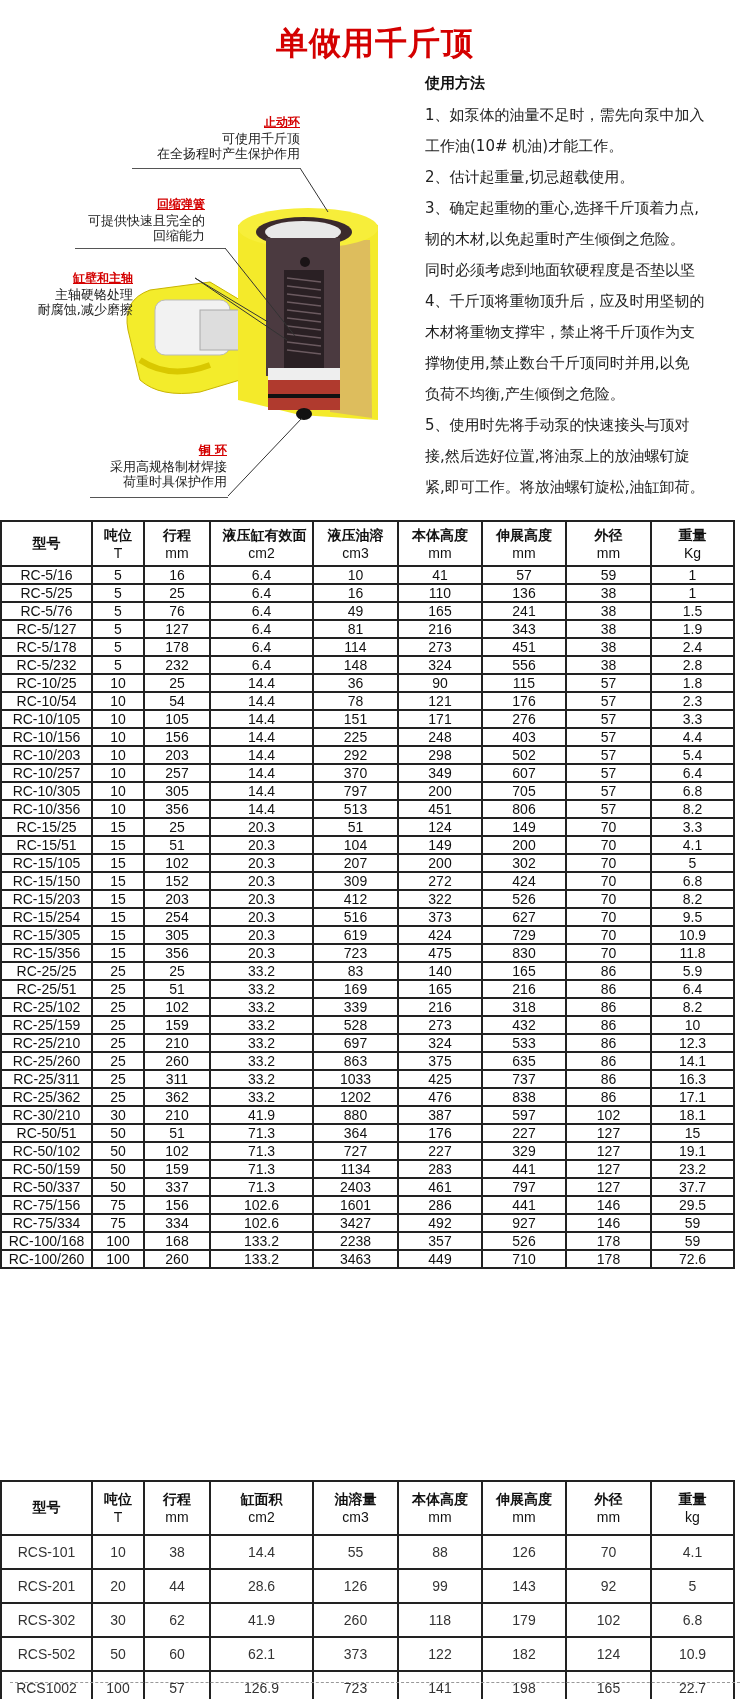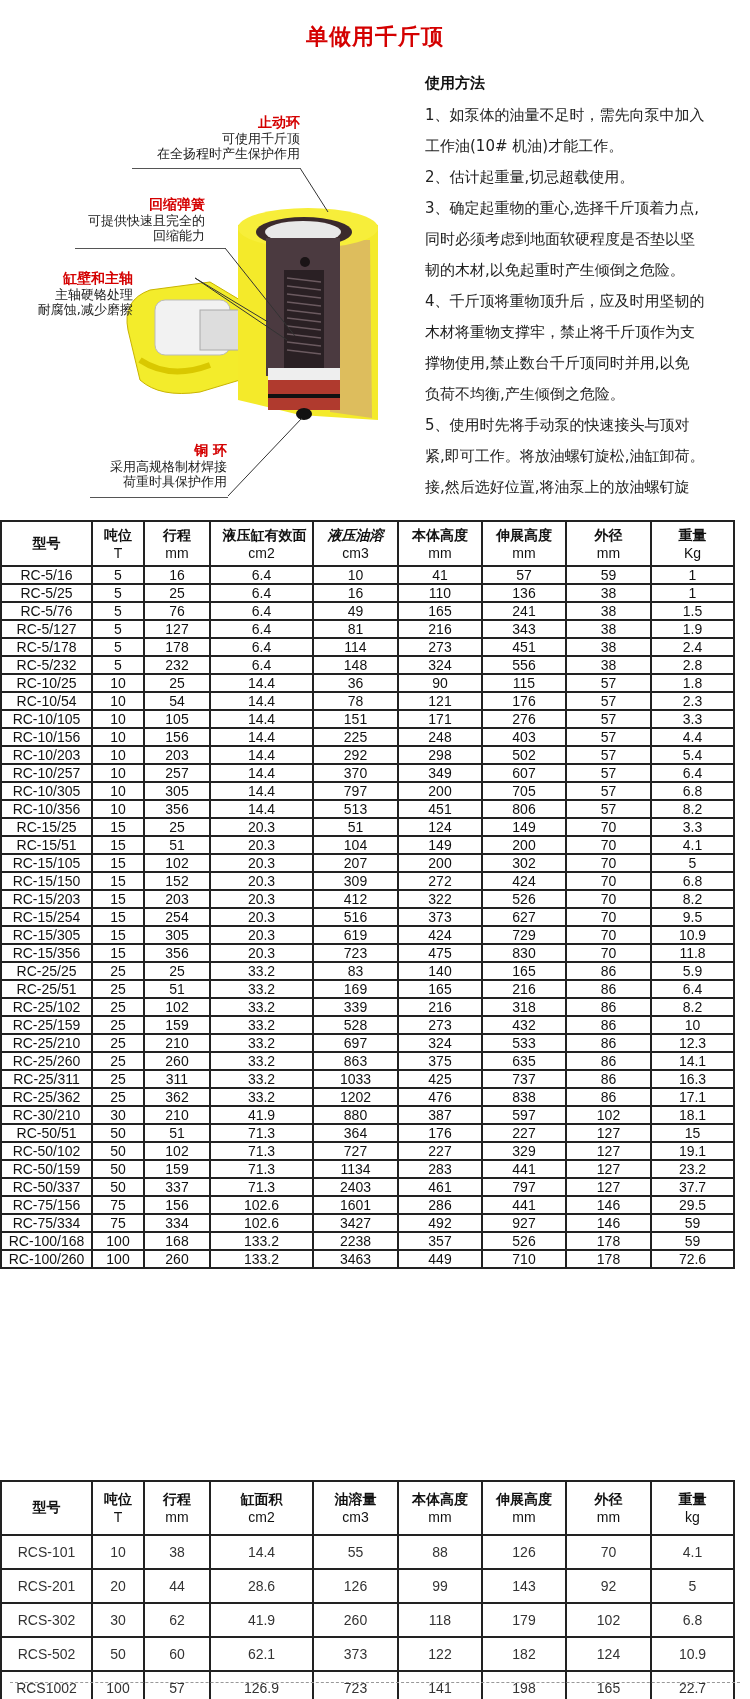--- a/index.html
+++ b/index.html
@@ -1,24 +1,24 @@
 <!DOCTYPE html>
 <html><head>
 <meta charset="utf-8">
 <style>
   html, body { margin:0; padding:0; background:#fff; }
   body { width:750px; height:1699px; position:relative; overflow:hidden;
          font-family:"DejaVu Sans","Liberation Sans",sans-serif; color:#222; }
   .title { position:absolute; left:0; width:750px; top:22px; text-align:center;
-           font-size:22px; font-weight:bold; letter-spacing:1px; }
+           font-size:32px; font-weight:bold; letter-spacing:1px; }
   .usage-heading { position:absolute; left:425px; top:74px; font-size:15px; font-weight:bold; color:#111; }
   .usage-lines { position:absolute; left:425px; top:100px; width:325px; }
   .usage-line { height:31px; line-height:31px; font-size:15px; color:#222; white-space:nowrap; }
   .callout { position:absolute; text-align:right; font-size:13px; line-height:15px; color:#222; }
-  .callout .ct { font-size:14px; font-weight:bold; line-height:17px; }
+  .callout .ct { font-size:12px; font-weight:bold; line-height:17px;text-decoration:underline; }
   .rule { position:absolute; height:1px; background:#555; }
   svg.lines { position:absolute; left:0; top:0; }
   .jack { position:absolute; left:0; top:0; width:420px; height:520px; }
   table.spec { position:absolute; left:0; border-collapse:collapse; table-layout:fixed;
                font-family:"Liberation Sans","DejaVu Sans",sans-serif; color:#111; }
   table.spec td, table.spec th { border:2px solid #222; text-align:center; padding:0; font-size:14px; }
   table.spec th { font-weight:bold; font-size:14px; }
   table.spec th .unit { display:block; font-weight:normal; font-size:14px; }
   #t1 { top:520px; width:733px; }
   #t1 tbody tr { height:14px; }
@@ -106,29 +106,29 @@
   <div>荷重时具保护作用</div>
 </div>
 <div class="rule" style="left:90px; width:138px; top:497px;"></div>
 
 <div class="usage-heading">使用方法</div>
 <div class="usage-lines">
   <div class="usage-line">1、如泵体的油量不足时，需先向泵中加入</div>
   <div class="usage-line">工作油(10# 机油)才能工作。</div>
   <div class="usage-line">2、估计起重量,切忌超载使用。</div>
   <div class="usage-line">3、确定起重物的重心,选择千斤顶着力点,</div>
+  <div class="usage-line">韧的木材,以免起重时产生倾倒之危险。</div>
   <div class="usage-line">同时必须考虑到地面软硬程度是否垫以坚</div>
-  <div class="usage-line">韧的木材,以免起重时产生倾倒之危险。</div>
   <div class="usage-line">4、千斤顶将重物顶升后，应及时用坚韧的</div>
   <div class="usage-line">木材将重物支撑牢，禁止将千斤顶作为支</div>
   <div class="usage-line">撑物使用,禁止数台千斤顶同时并用,以免</div>
   <div class="usage-line">负荷不均衡,产生倾倒之危险。</div>
   <div class="usage-line">5、使用时先将手动泵的快速接头与顶对</div>
+  <div class="usage-line">接,然后选好位置,将油泵上的放油螺钉旋</div>
   <div class="usage-line">紧,即可工作。将放油螺钉旋松,油缸卸荷。</div>
-  <div class="usage-line">接,然后选好位置,将油泵上的放油螺钉旋</div>
 </div>
 
 <table class="spec" id="t1">
   <colgroup>
     <col style="width:91px">
       <col style="width:52px">
       <col style="width:66px">
       <col style="width:103px">
     <col style="width:85px">
       <col style="width:84px">
@@ -147,21 +147,21 @@
         </th>
         <th>
           <span style="display: block;">行程</span>
           <span class="unit">mm</span>
         </th>
         <th>
           <span style="display: block; padding-left: 6px;">液压缸有效面</span>
           <span class="unit">cm2</span>
         </th>
         <th>
-          <span style="display: block; font-style: italic;">液压油溶</span>
+          <span style="display: block;">液压油溶</span>
           <span class="unit">cm3</span>
         </th>
         <th>
           <span style="display: block;">本体高度</span>
           <span class="unit">mm</span>
         </th>
         <th>
           <span style="display: block;">伸展高度</span>
           <span class="unit">mm</span>
         </th>

